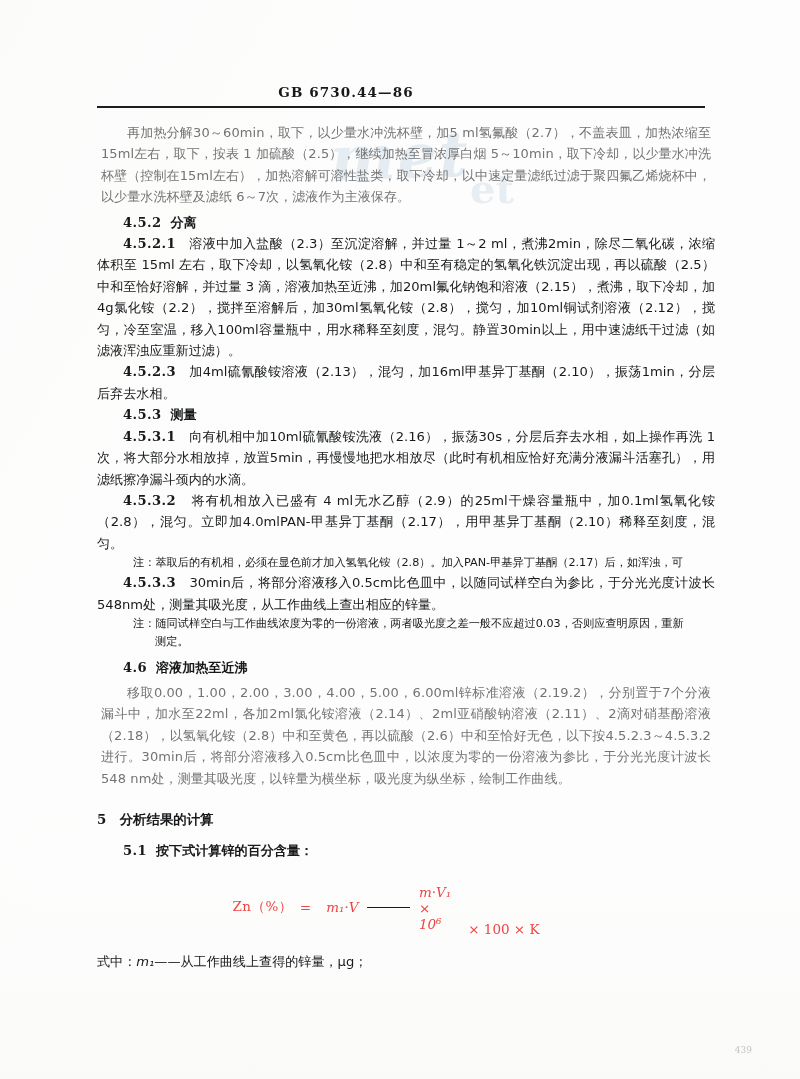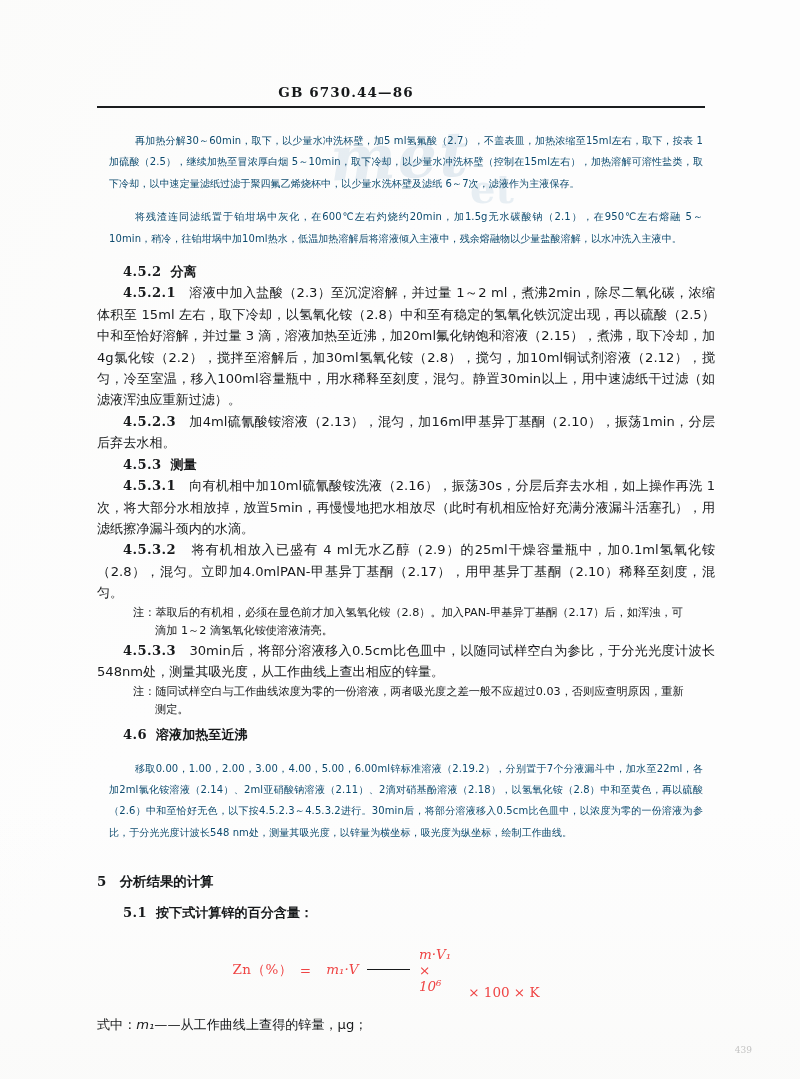--- a/index.html
+++ b/index.html
@@ -77,24 +77,24 @@
     background: #1b1d1f;
     z-index: 3;
   }
   .body-col {
     position: absolute;
     left: 97px;
     top: 118px;
     width: 618px;
   }
   p.para {
-    margin: 12px;
-    font-size: 10px;
-    line-height: 21.4px;
-    color: #0c4a6e;
+    margin: 4px;
+    font-size: 13px;
+    line-height: 21.4px;
+    color: #737373;
     text-align: justify;
     text-justify: inter-ideograph;
     letter-spacing: 0.1px;
     font-family: "DejaVu Sans", "Liberation Sans", sans-serif;
   }
   p.indent {
     text-indent: 26px;
   }
   p.clause {
     margin: 0;
@@ -210,36 +210,35 @@
 
   <div class="content">
 
     <div class="std-header">GB 6730.44—86</div>
     <div class="header-rule"></div>
 
     <div class="body-col">
 
       <p class="para indent">再加热分解30～60min，取下，以少量水冲洗杯壁，加5 ml氢氟酸（2.7），不盖表皿，加热浓缩至15ml左右，取下，按表 1 加硫酸（2.5），继续加热至冒浓厚白烟 5～10min，取下冷却，以少量水冲洗杯壁（控制在15ml左右），加热溶解可溶性盐类，取下冷却，以中速定量滤纸过滤于聚四氟乙烯烧杯中，以少量水洗杯壁及滤纸 6～7次，滤液作为主液保存。</p>
 
-      <p class="para indent">将残渣连同滤纸置于铂坩埚中灰化，在600℃左右灼烧约20min，加1.5g无水碳酸钠（2.1），在950℃左右熔融 5～10min，稍冷，往铂坩埚中加10ml热水，低温加热溶解后将溶液倾入主液中，残余熔融物以少量盐酸溶解，以水冲洗入主液中。</p>
 
       <p class="heading"><span class="num">4.5.2</span><span class="htext">分离</span></p>
 
       <p class="clause"><span class="num">4.5.2.1</span>&nbsp;&nbsp;&nbsp;<span>溶液中加入盐酸（2.3）至沉淀溶解，并过量 1～2 ml，煮沸2min，除尽二氧化碳，浓缩体积至 15ml 左右，取下冷却，以氢氧化铵（2.8）中和至有稳定的氢氧化铁沉淀出现，再以硫酸（2.5）中和至恰好溶解，并过量 3 滴，溶液加热至近沸，加20ml氟化钠饱和溶液（2.15），煮沸，取下冷却，加4g氯化铵（2.2），搅拌至溶解后，加30ml氢氧化铵（2.8），搅匀，加10ml铜试剂溶液（2.12），搅匀，冷至室温，移入100ml容量瓶中，用水稀释至刻度，混匀。静置30min以上，用中速滤纸干过滤（如滤液浑浊应重新过滤）。</span></p>
 
 
       <p class="clause"><span class="num">4.5.2.3</span>&nbsp;&nbsp;&nbsp;<span>加4ml硫氰酸铵溶液（2.13），混匀，加16ml甲基异丁基酮（2.10），振荡1min，分层后弃去水相。</span></p>
 
       <p class="heading"><span class="num">4.5.3</span><span class="htext">测量</span></p>
 
       <p class="clause"><span class="num">4.5.3.1</span>&nbsp;&nbsp;&nbsp;<span>向有机相中加10ml硫氰酸铵洗液（2.16），振荡30s，分层后弃去水相，如上操作再洗 1 次，将大部分水相放掉，放置5min，再慢慢地把水相放尽（此时有机相应恰好充满分液漏斗活塞孔），用滤纸擦净漏斗颈内的水滴。</span></p>
 
       <p class="clause"><span class="num">4.5.3.2</span>&nbsp;&nbsp;&nbsp;<span>将有机相放入已盛有 4 ml无水乙醇（2.9）的25ml干燥容量瓶中，加0.1ml氢氧化铵（2.8），混匀。立即加4.0mlPAN-甲基异丁基酮（2.17），用甲基异丁基酮（2.10）稀释至刻度，混匀。</span></p>
 
-      <p class="note"><span>注：</span><span>萃取后的有机相，必须在显色前才加入氢氧化铵（2.8）。加入PAN-甲基异丁基酮（2.17）后，如浑浊，可</span><span class="note-cont">滴加 1～2 滴氢氧化铵使溶液清亮。</span></p>
+      <p class="note"><span>注：</span><span>萃取后的有机相，必须在显色前才加入氢氧化铵（2.8）。加入PAN-甲基异丁基酮（2.17）后，如浑浊，可</span></p>
 
       <p class="clause"><span class="num">4.5.3.3</span>&nbsp;&nbsp;&nbsp;<span>30min后，将部分溶液移入0.5cm比色皿中，以随同试样空白为参比，于分光光度计波长548nm处，测量其吸光度，从工作曲线上查出相应的锌量。</span></p>
 
       <p class="note"><span>注：</span><span>随同试样空白与工作曲线浓度为零的一份溶液，两者吸光度之差一般不应超过0.03，否则应查明原因，重新</span><span class="note-cont">测定。</span></p>
 
       <div class="gap-sm"></div>
 
       <p class="heading"><span class="num">4.6</span><span class="htext">溶液加热至近沸</span></p>
 
       <p class="para indent">移取0.00，1.00，2.00，3.00，4.00，5.00，6.00ml锌标准溶液（2.19.2），分别置于7个分液漏斗中，加水至22ml，各加2ml氯化铵溶液（2.14）、2ml亚硝酸钠溶液（2.11）、2滴对硝基酚溶液（2.18），以氢氧化铵（2.8）中和至黄色，再以硫酸（2.6）中和至恰好无色，以下按4.5.2.3～4.5.3.2进行。30min后，将部分溶液移入0.5cm比色皿中，以浓度为零的一份溶液为参比，于分光光度计波长548 nm处，测量其吸光度，以锌量为横坐标，吸光度为纵坐标，绘制工作曲线。</p>

